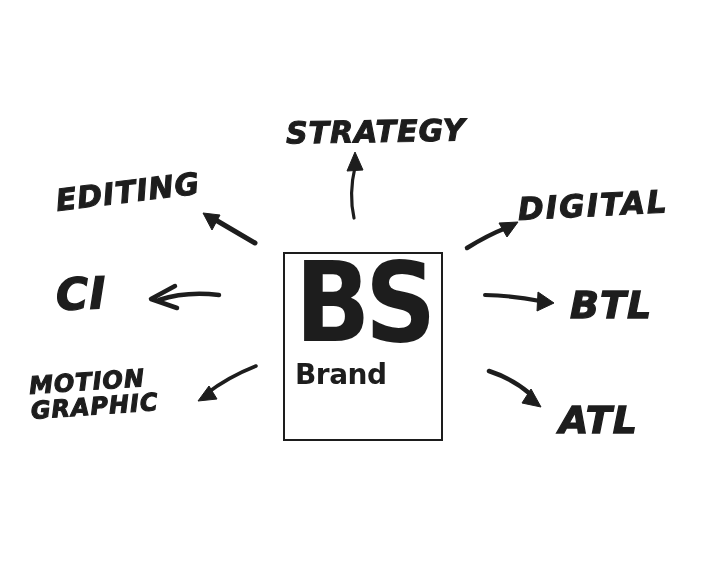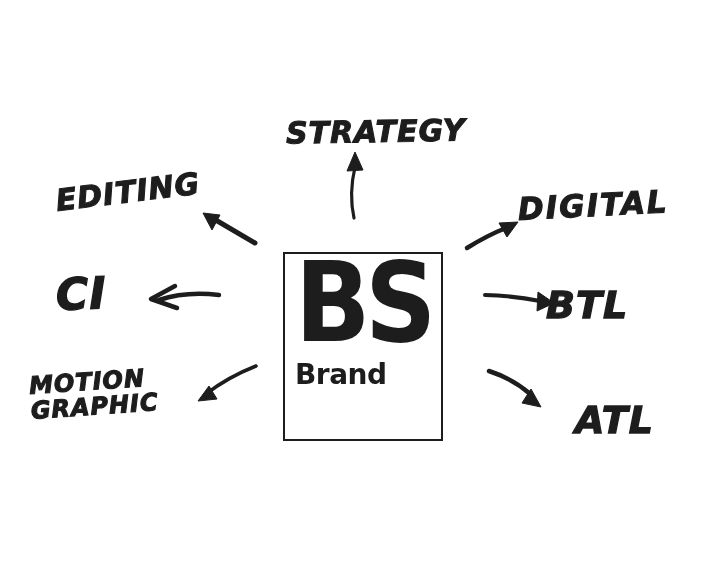--- a/index.html
+++ b/index.html
@@ -26,22 +26,22 @@
     line-height:1.1;
     -webkit-text-stroke:1.1px var(--ink);
     white-space:nowrap;
     color:var(--ink);
   }
   .lbl-strategy { left:286px; top:115px; font-size:30px; transform:rotate(-1deg); }
   .lbl-editing  { left:56px;  top:184px; font-size:30px; transform:rotate(-7deg); transform-origin:left center; }
   .lbl-ci       { left:56px;  top:270px; font-size:44px; transform:rotate(-2deg); -webkit-text-stroke:1.4px var(--ink); }
   .lbl-motion   { left:30px;  top:374px; font-size:24px; transform:rotate(-4deg); transform-origin:left center; line-height:1.05; }
   .lbl-digital  { left:518px; top:192px; font-size:31px; letter-spacing:2px; transform:rotate(-3deg); transform-origin:left center; }
-  .lbl-btl      { left:546px; top:285px; font-size:38px; -webkit-text-stroke:1.3px var(--ink); }
-  .lbl-atl      { left:559px; top:400px; font-size:38px;margin-left:16px; -webkit-text-stroke:1.3px var(--ink); }
+  .lbl-btl      { left:570px; top:285px; font-size:38px; -webkit-text-stroke:1.3px var(--ink); }
+  .lbl-atl      { left:559px; top:400px; font-size:38px; -webkit-text-stroke:1.3px var(--ink); }
 
   .center-box {
     position:absolute;
     left:283px; top:252px;
     width:160px; height:189px;
     border:2.5px solid var(--ink);
     background:var(--bg);
     padding:2px 0 7px 10px;
   }
   .center-abbr {

